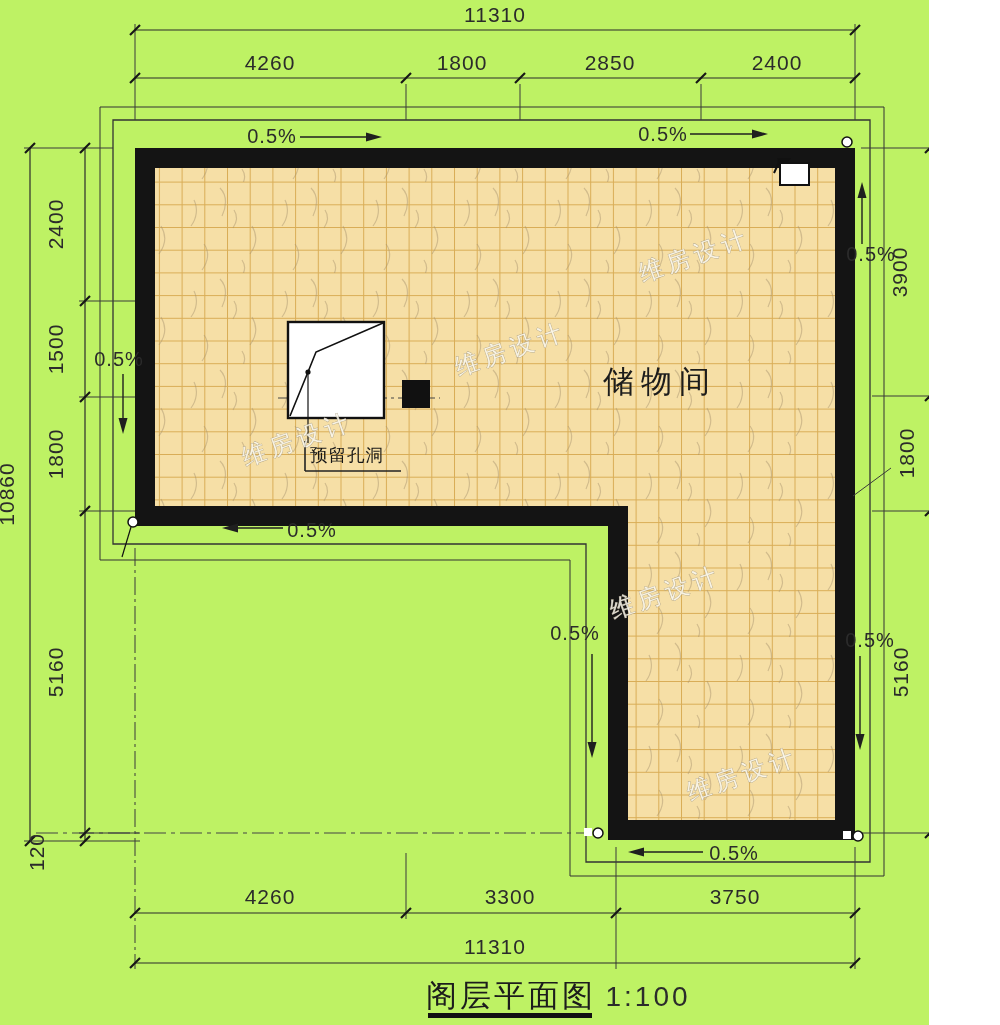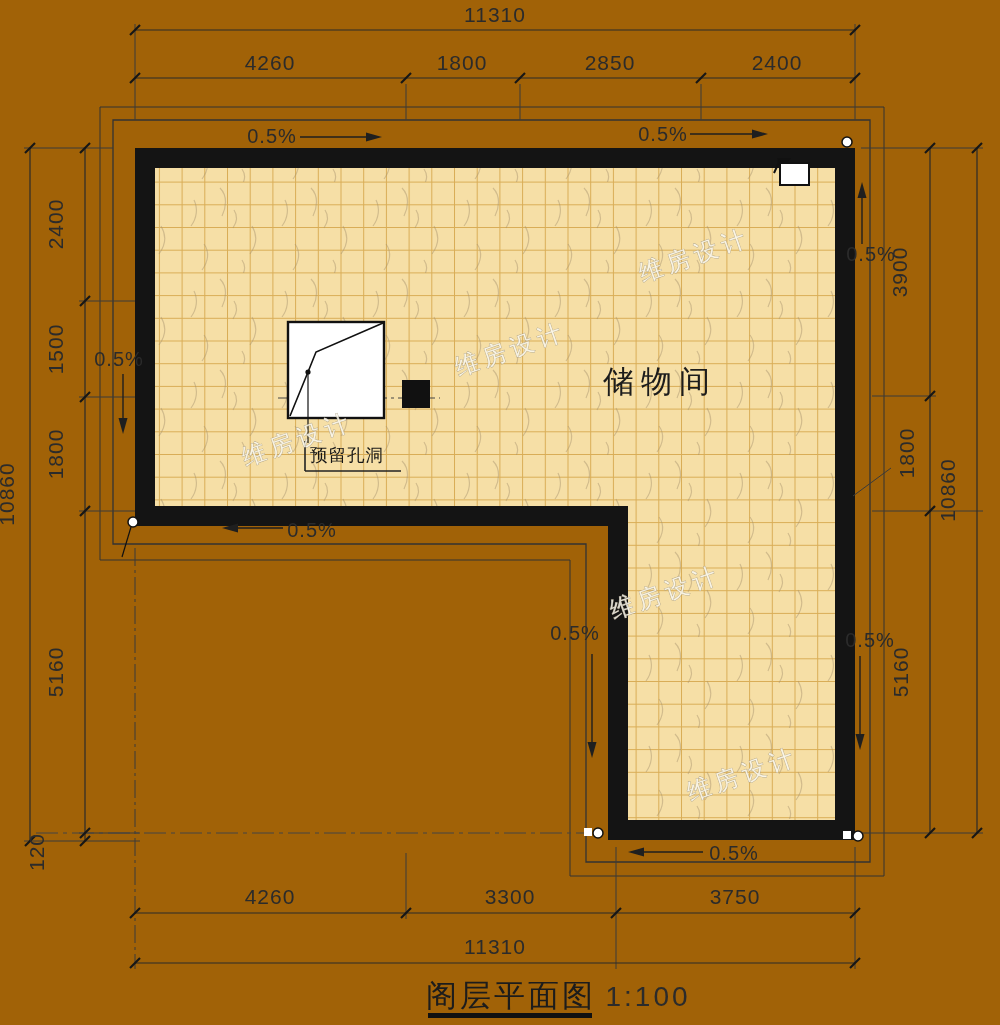--- a/index.html
+++ b/index.html
@@ -1,16 +1,16 @@
 <!DOCTYPE html>
 <html><head>
 <meta charset="utf-8">
 <style>
   html,body{margin:0;padding:0;background:#ffffff;}
-  .page{position:relative;width:1000px;height:1025px;background:#a16207;overflow:hidden;
+  .page{position:relative;width:929px;height:1025px;background:#bef264;overflow:hidden;
         font-family:"Liberation Sans","DejaVu Sans",sans-serif;}
   svg{position:absolute;left:0;top:0;}
   text{fill:#2b2b2b;font-family:"Liberation Sans","DejaVu Sans",sans-serif;}
   .dim{font-size:21px;letter-spacing:1px;}
   .slope{font-size:20px;letter-spacing:1px;}
   .room-label{font-size:31px;letter-spacing:7px;font-weight:500;fill:#1c1c1c;}
   .hole-label{font-size:17.5px;letter-spacing:1px;fill:#161616;}
   .title-cn{font-size:31px;letter-spacing:3px;fill:#1c1c1c;}
   .title-scale{font-size:28px;letter-spacing:3px;fill:#2b2b2b;}
   .watermark{font-size:24px;letter-spacing:5px;fill:rgba(252,249,240,0.85);

